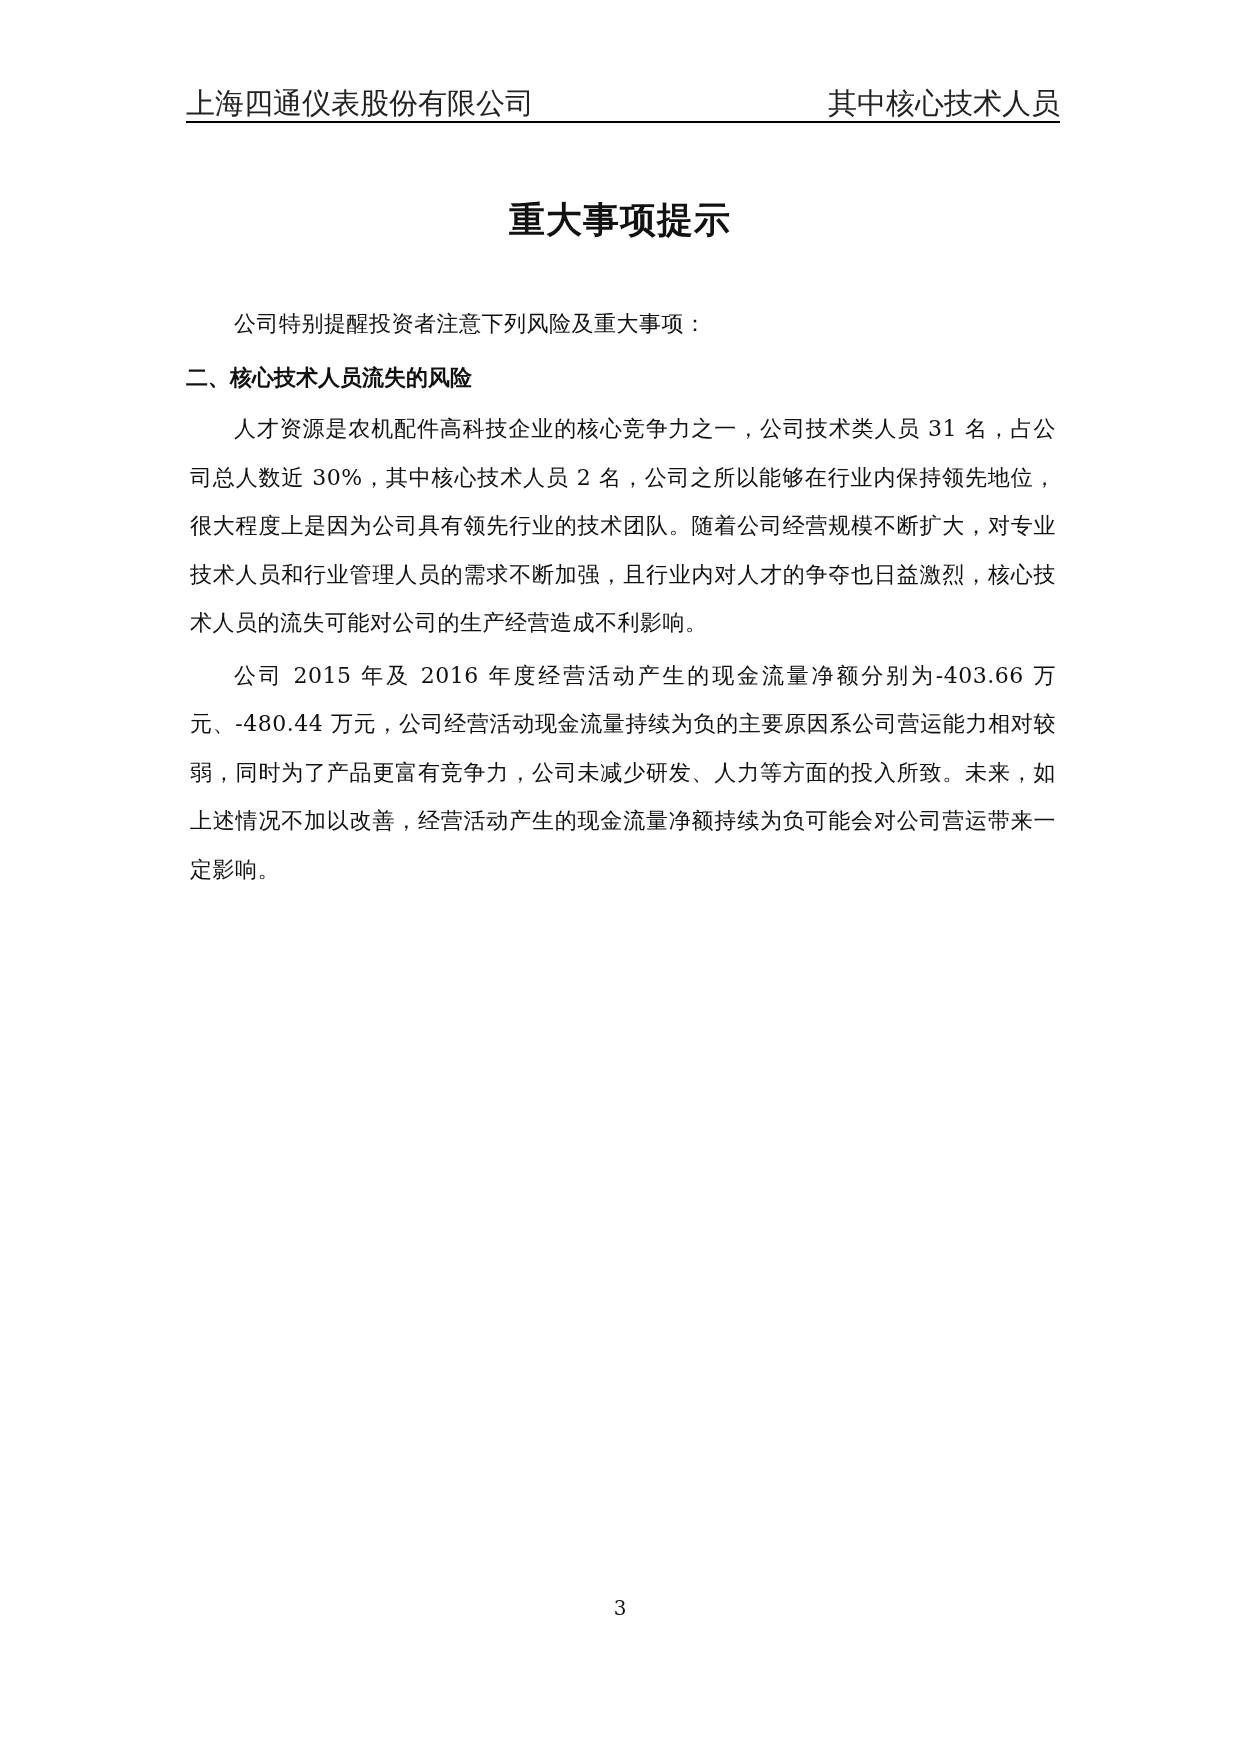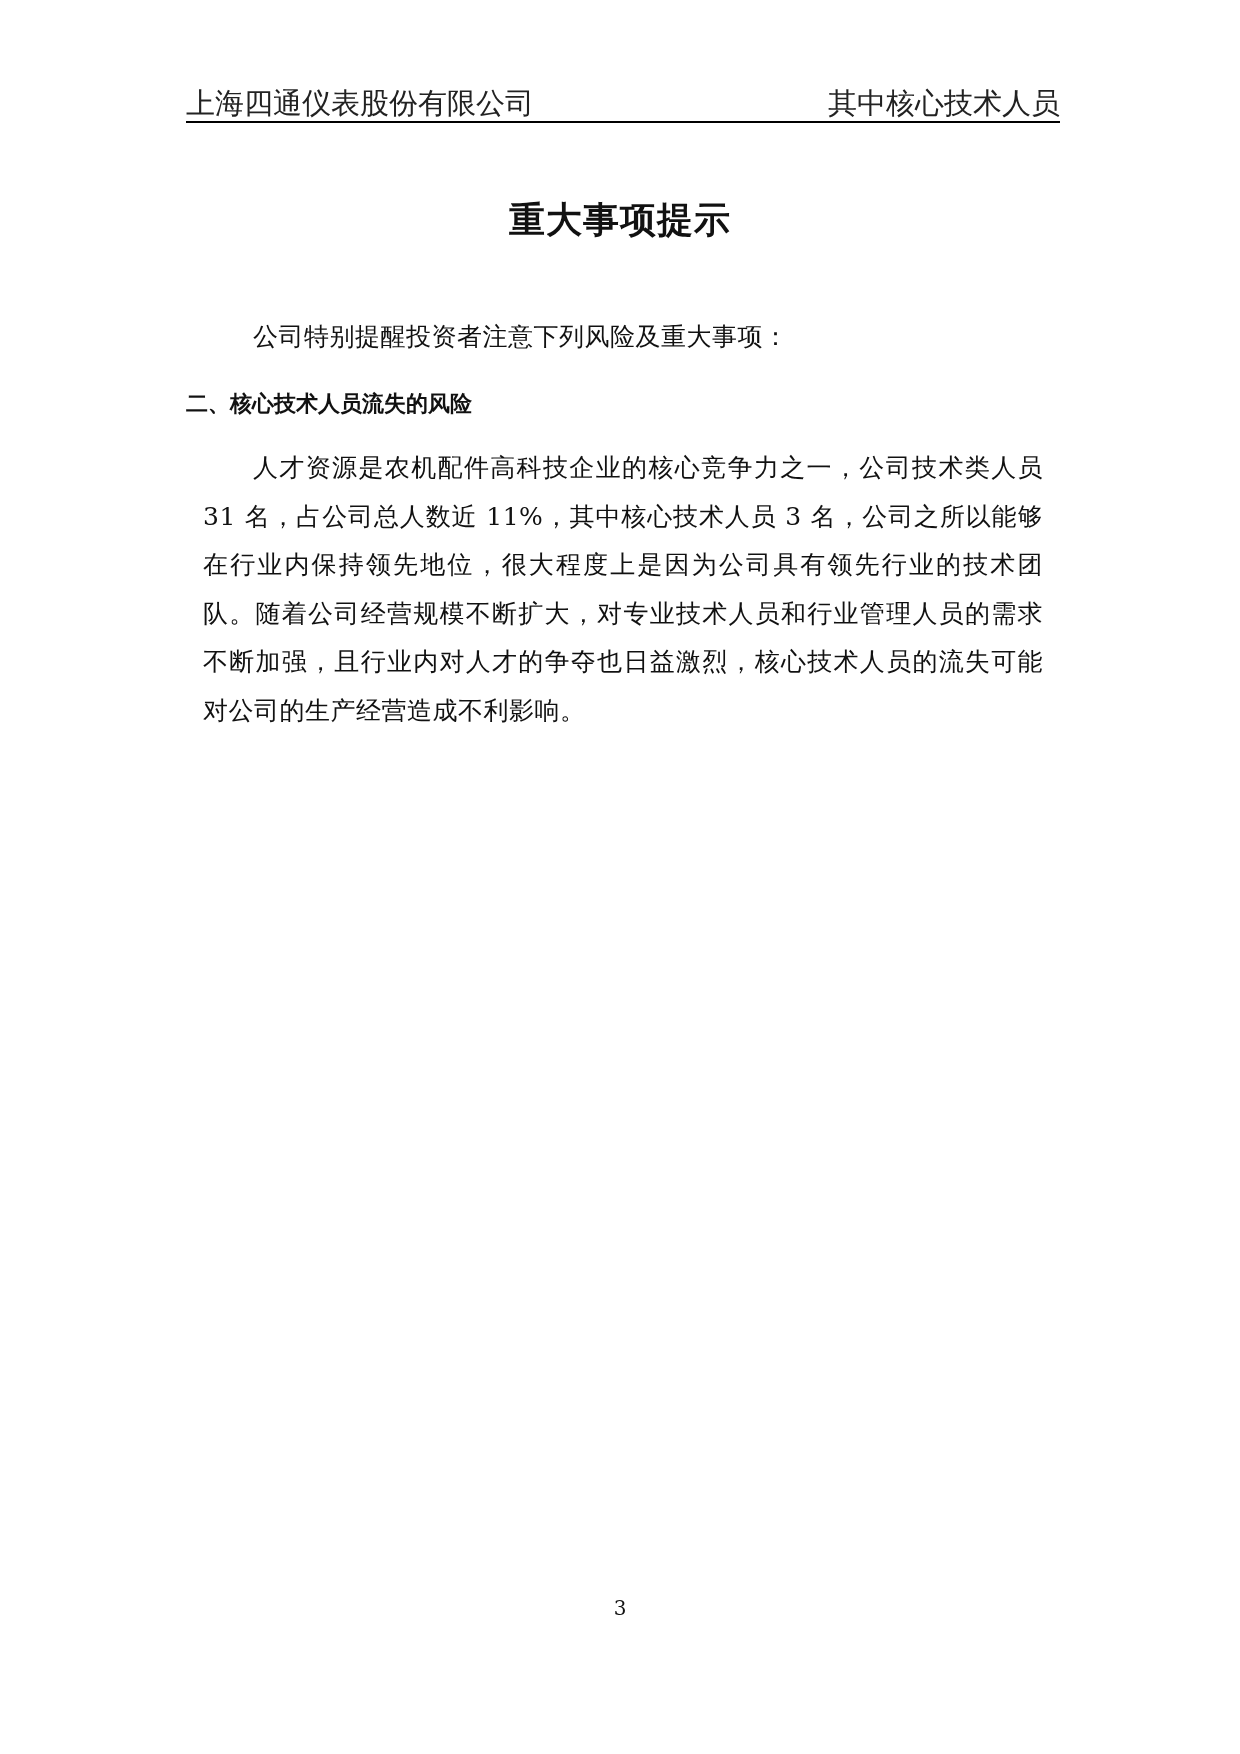--- a/index.html
+++ b/index.html
@@ -6,21 +6,21 @@
   body { width: 1240px; height: 1754px; position: relative; overflow: hidden;
          font-family: "DejaVu Serif", "Liberation Serif", serif; color: #111; }
   .header { position: absolute; left: 186px; top: 88px; width: 874px; height: 30px;
             font-size: 29px; line-height: 30px; color: #222; }
   .header .left { position: absolute; left: 0; top: 0; }
   .header .right { position: absolute; right: 0; top: 0; }
   .header-rule { position: absolute; left: 186px; top: 121px; width: 874px; height: 2px; background: #000; }
   .title { position: absolute; left: 0; width: 1240px; top: 196px; text-align: center;
            font-size: 36px; font-weight: bold; letter-spacing: 1px; }
   .content { position: absolute; left: 186px; top: 296px; width: 874px; }
-  .p { font-size: 25px; line-height: 48.5px; margin: 17px; text-align: justify; text-indent: 2em; letter-spacing: 0.5px; }
+  .p { font-size: 22px; line-height: 48.5px; margin: 4px; text-align: justify; text-indent: 2em; letter-spacing: 0.5px; }
   .h { font-size: 22px; line-height: 48.5px; margin: 0; font-weight: bold; }
   .footer { position: absolute; left: 0; width: 1240px; top: 1596px; text-align: center; font-size: 20px; }
 </style>
 </head>
 <body>
 
 <div class="header">
   <span class="left">上海四通仪表股份有限公司</span>
   <span class="right">其中核心技术人员</span>
 </div>
@@ -29,20 +29,21 @@
 <div class="title">重大事项提示</div>
 
 <div class="content">
   <p class="p">公司特别提醒投资者注意下列风险及重大事项：</p>
 
   <div>
   </div>
 
   <div>
     <p class="h">二、核心技术人员流失的风险</p>
-    <p class="p">人才资源是农机配件高科技企业的核心竞争力之一，公司技术类人员 31 名，占公司总人数近 11%，其中核心技术人员 3 名，公司之所以能够在行业内保持领先地位，很大程度上是因为公司具有领先行业的技术团队。随着公司经营规模不断扩大，对专业技术人员和行业管理人员的需求不断加强，且行业内对人才的争夺也日益激烈，核心技术人员的流失可能对公司的生产经营造成不利影响。</p>
+    <p class="p">人才资源是农机配件高科技企业的核心竞争力之一，公司技术类人员 31 名，占公司总人数近 30%，其中核心技术人员 2 名，公司之所以能够在行业内保持领先地位，很大程度上是因为公司具有领先行业的技术团队。随着公司经营规模不断扩大，对专业技术人员和行业管理人员的需求不断加强，且行业内对人才的争夺也日益激烈，核心技术人员的流失可能对公司的生产经营造成不利影响。</p>
   </div>
 
   <div>
+    <p class="p">公司 2015 年及 2016 年度经营活动产生的现金流量净额分别为-403.66 万元、-480.44 万元，公司经营活动现金流量持续为负的主要原因系公司营运能力相对较弱，同时为了产品更富有竞争力，公司未减少研发、人力等方面的投入所致。未来，如上述情况不加以改善，经营活动产生的现金流量净额持续为负可能会对公司营运带来一定影响。</p>
   </div>
 </div>
 
 <div class="footer">3</div>
 
 </body></html>

